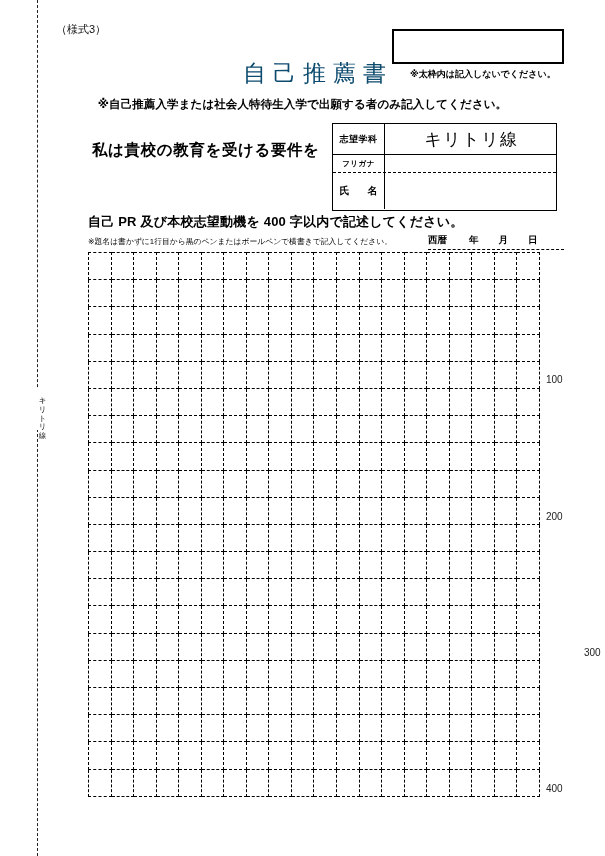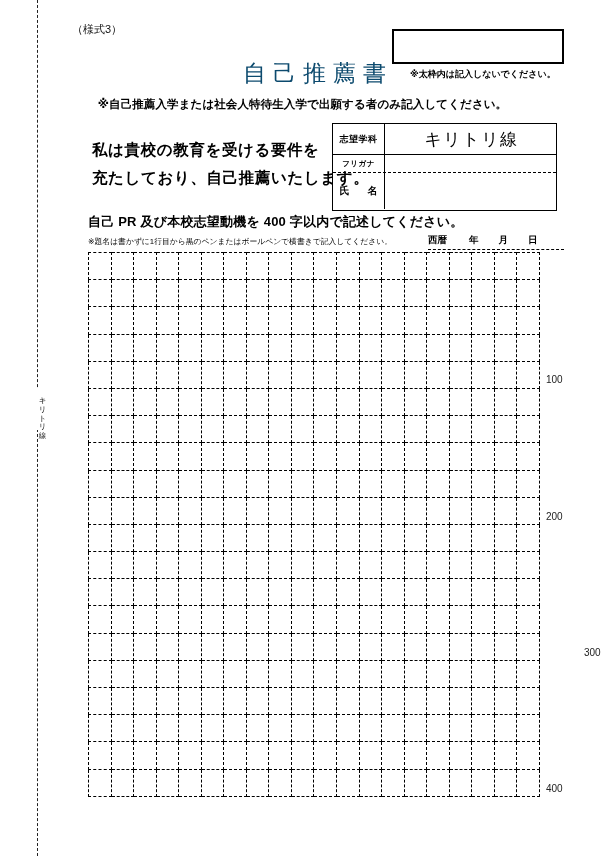--- a/index.html
+++ b/index.html
@@ -37,21 +37,21 @@
     letter-spacing: 0px;
     writing-mode: vertical-rl;
     background: #ffffff;
     padding: 4px 0;
     color: #111;
   }
 
   
   #form-code {
     position: absolute;
-    left: 72px;
+    left: 56px;
     top: 22px;
     font-size: 11px;
     color: #111;
   }
 
   
   #exam-box {
     position: absolute;
     left: 392px;
     top: 29px;
@@ -231,21 +231,20 @@
   <div id="exam-value"></div>
 </div>
 <div id="exam-note">※太枠内は記入しないでください。</div>
 
 <div id="doc-title">自己推薦書</div>
 
 <div id="notice">※自己推薦入学または社会人特待生入学で出願する者のみ記入してください。</div>
 
 <div id="declaration">
   <div>私は貴校の教育を受ける要件を</div>
-  <div>充たしており、自己推薦いたします。</div>
 </div>
 
 <div id="applicant-table">
   <div class="at-row" id="row-dept">
     <div class="at-label">志望学科</div>
     <div class="at-value" id="value-dept">キリトリ線</div>
   </div>
   <div class="at-row" id="row-furigana">
     <div class="at-label" id="label-furigana">フリガナ</div>
     <div class="at-value"></div>

